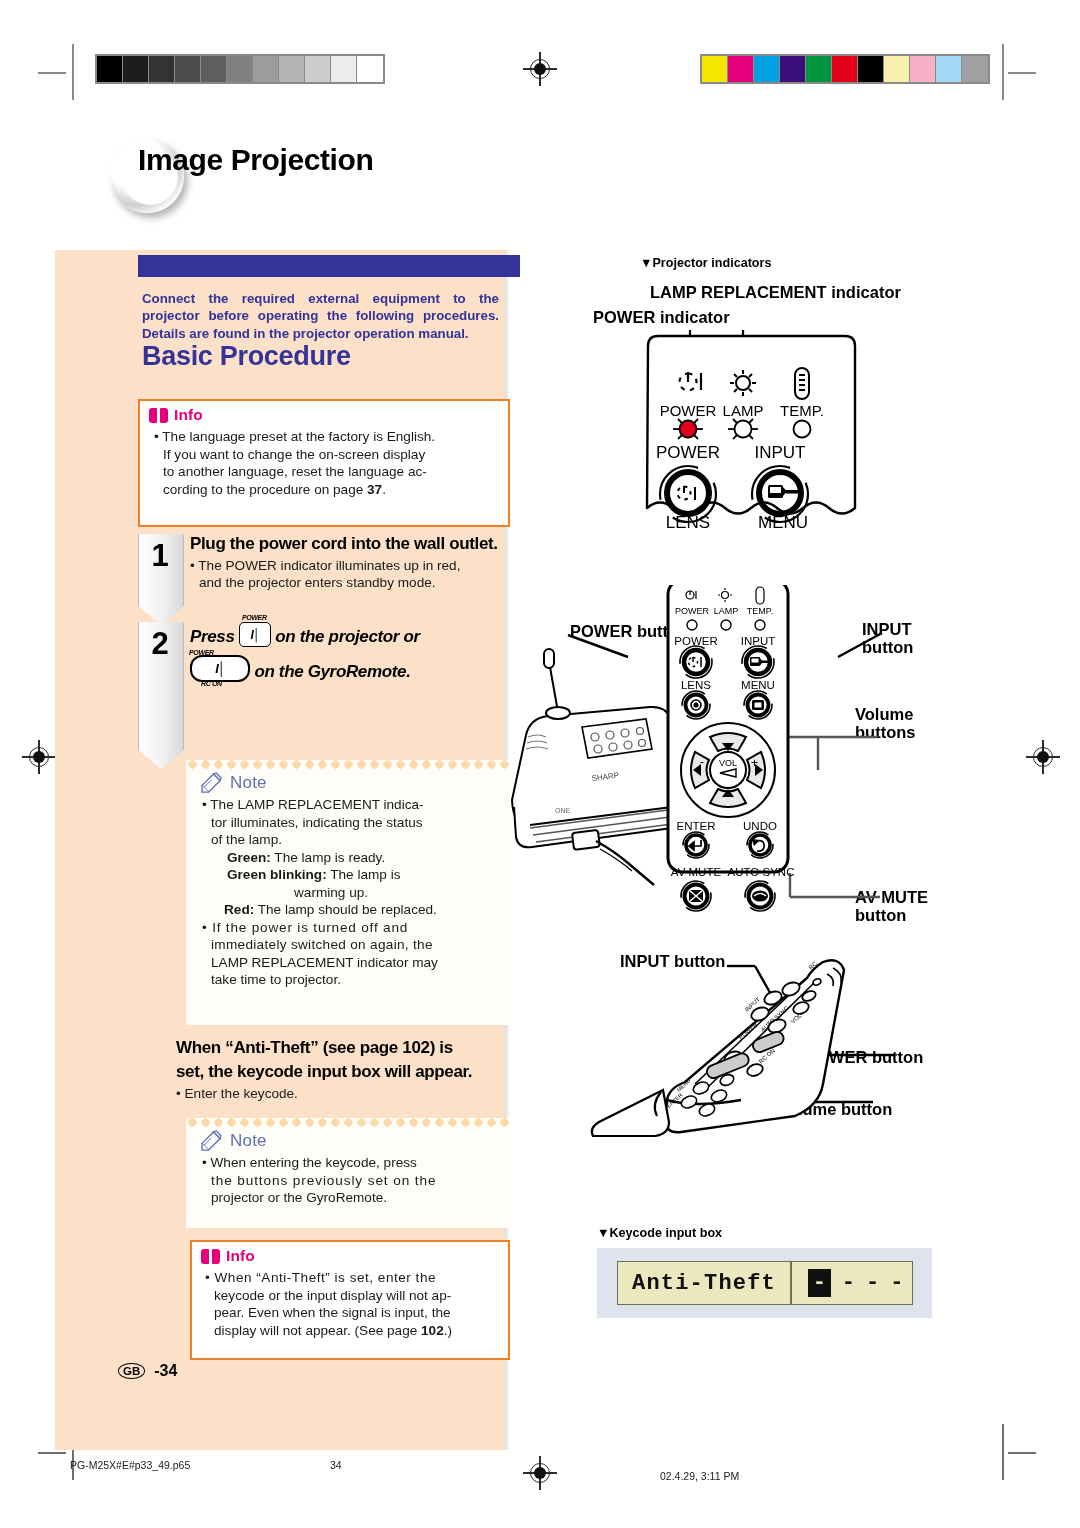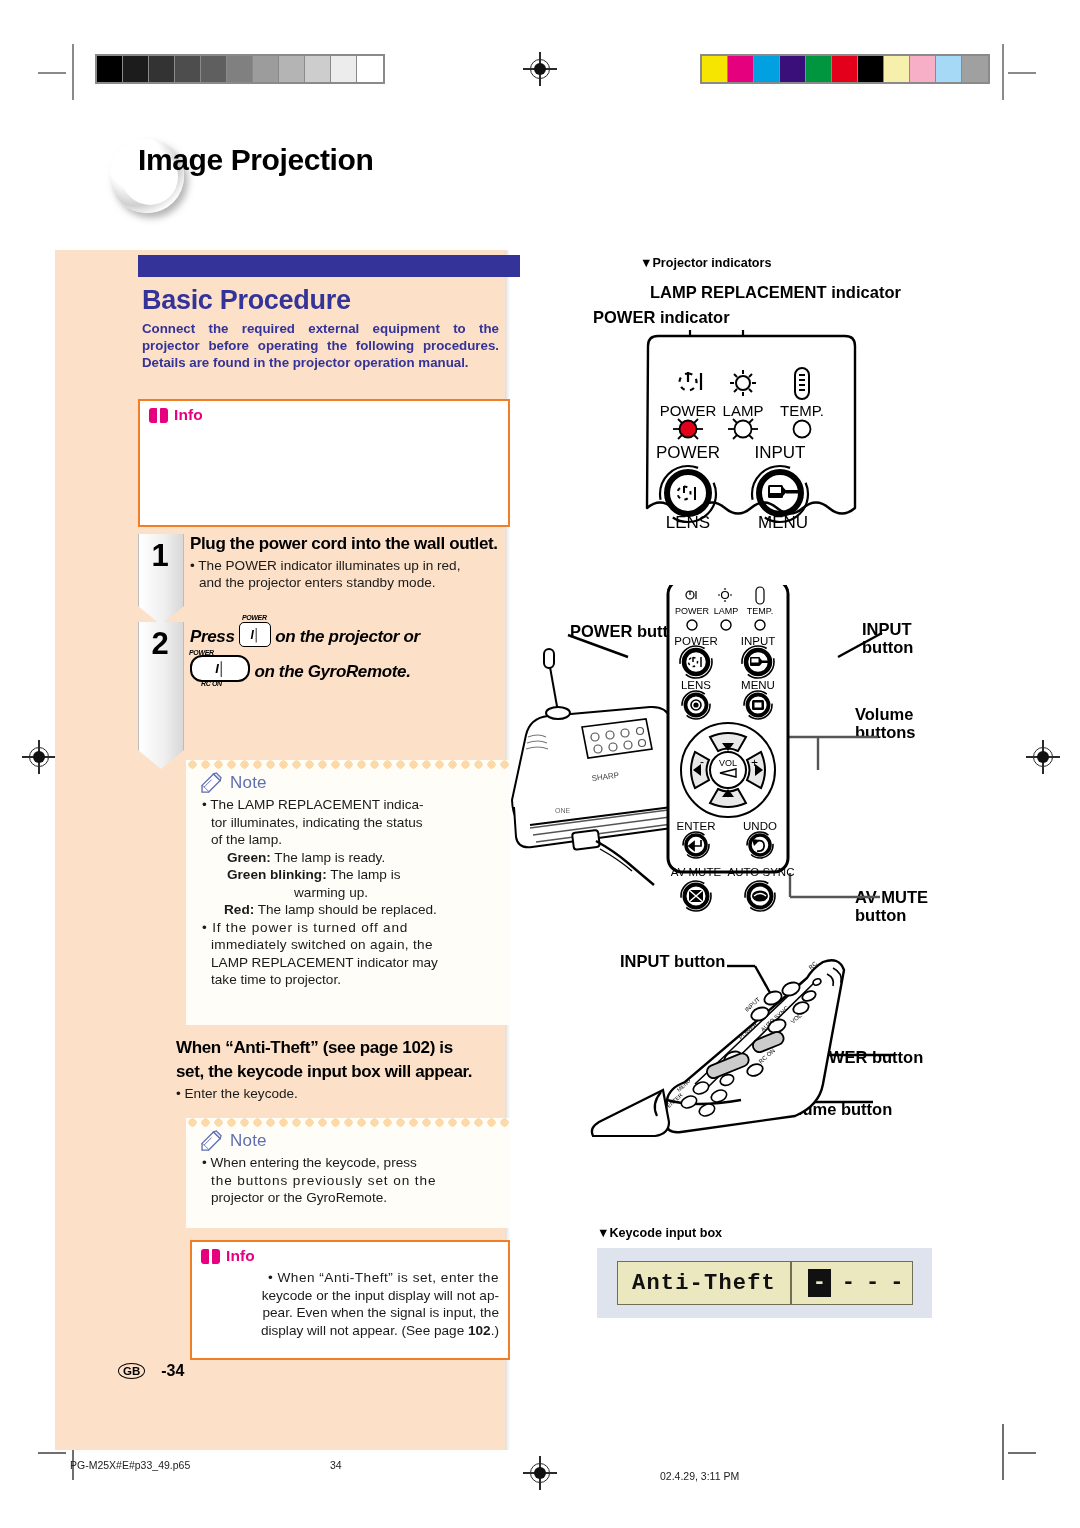--- a/index.html
+++ b/index.html
@@ -95,21 +95,21 @@
     position:relative;vertical-align:-5px;background:#fff;}
   .pwr-round .inner{position:absolute;left:50%;top:50%;transform:translate(-50%,-50%);
     font-size:12px;line-height:1;letter-spacing:-1px;}
   .pwr-oblong{display:inline-block;width:56px;height:23px;border:2px solid #000;border-radius:12px;
     position:relative;vertical-align:-5px;background:#fff;}
   .pwr-oblong .inner{position:absolute;left:50%;top:50%;transform:translate(-50%,-50%);
     font-size:13px;line-height:1;letter-spacing:-1px;}
   .tinylabel{position:absolute;font-size:7px;font-weight:bold;color:#000;white-space:nowrap;}
 
   #page-folio{position:absolute;left:118px;top:1362px;font-size:16px;font-weight:bold;color:#000;
-    display:flex;align-items:center;gap:16px;}
+    display:flex;align-items:center;gap:9px;}
   .gb-oval{display:inline-block;border:1.6px solid #000;border-radius:50%/50%;
     padding:0px 4px;font-size:11.5px;font-weight:bold;line-height:1.25;}
 
   
   .caption-tri{font-size:12.6px;font-weight:bold;color:#000;text-align:center;}
   .calloutlabel{position:absolute;font-size:16.5px;font-weight:bold;color:#000;line-height:1.12;}
 
   svg{display:block;}
 
   
@@ -194,32 +194,38 @@
 
 <div id="title-wrap">
   <div class="title-swoosh"></div>
   <div id="page-title">Image Projection</div>
 </div>
 
 <div id="left-panel"></div>
 <div id="blue-bar"></div>
 
 <div id="section-head">
+  <div id="section-intro">Connect the required external equipment to the projector before operating the following procedures. Details are found in the projector operation manual.</div>
   <div id="section-title">Basic Procedure</div>
-  <div id="section-intro">Connect the required external equipment to the projector before operating the following procedures. Details are found in the projector operation manual.</div>
 </div>
 
 <div class="infobox" style="left:138px;top:399px;width:372px;height:128px;">
   <div class="infobox-head">
     <span class="book-icon">
       <span class="pg"></span>
         <span class="pg r"></span>
         <span class="spine"></span>
     </span>
     <span class="infolabel">Info</span>
+  </div>
+  <div class="bullets" style="padding:4px 10px 0 14px;">
+    <p>• The language preset at the factory is English.</p>
+    <p class="cont">If you want to change the on-screen display</p>
+    <p class="cont">to another language, reset the language ac-</p>
+    <p class="cont">cording to the procedure on page <span class="b">37</span>.</p>
   </div>
 </div>
 
 <div class="step" style="left:138px;top:534px;width:372px;">
   <div class="step-tab" style="height:72px;">
     <div class="tip"></div>
   </div>
   <div class="step-num">1</div>
   <div style="margin-left:52px;">
     <div class="step-title">Plug the power cord into the wall outlet.</div>
@@ -328,21 +334,21 @@
 
 <div class="infobox" style="left:190px;top:1240px;width:320px;height:120px;">
   <div class="infobox-head">
     <span class="book-icon">
       <span class="pg"></span>
         <span class="pg r"></span>
         <span class="spine"></span>
     </span>
     <span class="infolabel">Info</span>
   </div>
-  <div class="bullets" style="padding:4px 9px 0 13px;text-align:right;">
+  <div class="bullets" style="padding:4px 9px 0 13px;">
     <p style="letter-spacing:.5px;">• When “Anti-Theft” is set, enter the</p>
     <p class="cont">keycode or the input display will not ap-</p>
     <p class="cont">pear. Even when the signal is input, the</p>
     <p class="cont">display will not appear. (See page <span class="b">102</span>.)</p>
   </div>
 </div>
 
 <div id="page-folio">
   <span class="gb-oval">GB</span>
     <span>-34</span>

